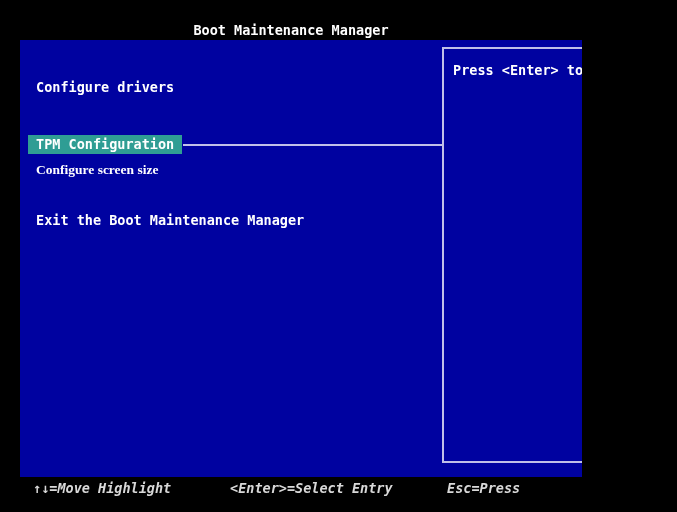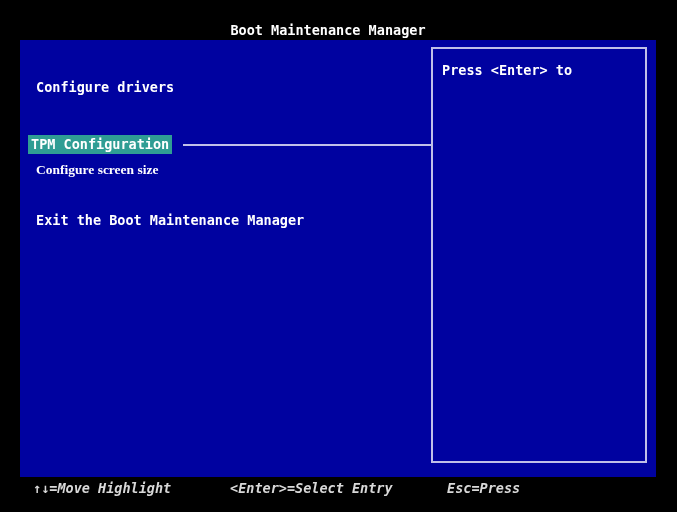--- a/index.html
+++ b/index.html
@@ -7,21 +7,21 @@
     --panel-bg: #0002a0;
     --highlight-bg: #2f9d94;
     --border-color: #c0c0e8;
     --text-color: #ffffff;
     --hint-color: #d8d8d8;
   }
   * { margin: 0; padding: 0; box-sizing: border-box; }
   html, body { background: #000; }
   #stage {
     position: relative;
-    width: 656px;
+    width: 582px;
     height: 512px;
     background: var(--screen-bg);
     overflow: hidden;
     font-family: "DejaVu Sans Mono", "Liberation Mono", monospace;
     font-weight: bold;
     font-size: 13.5px;
     color: var(--text-color);
   }
   .title {
     position: absolute;
@@ -49,37 +49,37 @@
     padding-left: 16px;
     white-space: pre;
     cursor: default;
   }
   .menu-row.r0 { top: 19px; }
   .menu-row.r1 { top: 38px; }
   .menu-row.r2 { top: 57px; }
   .menu-row.hl {
     top: 95px;
     left: 8px;
-    padding: 0 3px;
+    padding: 0 8px;
     background: var(--highlight-bg);
     width: fit-content;
   }
   .menu-row.r4 { top: 120px; font-family: Liberation Serif, serif; }
   .menu-row.r5 { top: 171px; }
   .divider-line {
     position: absolute;
     left: 163px;
     top: 104px;
     width: 259px;
     height: 2px;
     background: var(--border-color);
   }
   .info-panel {
     position: absolute;
-    left: 431px;
+    left: 442px;
     top: 47px;
     width: 216px;
     height: 416px;
     border: 2px solid var(--border-color);
     background: var(--panel-bg);
     padding: 12px 9px;
   }
   .info-line {
     line-height: 19px;
     white-space: pre;

